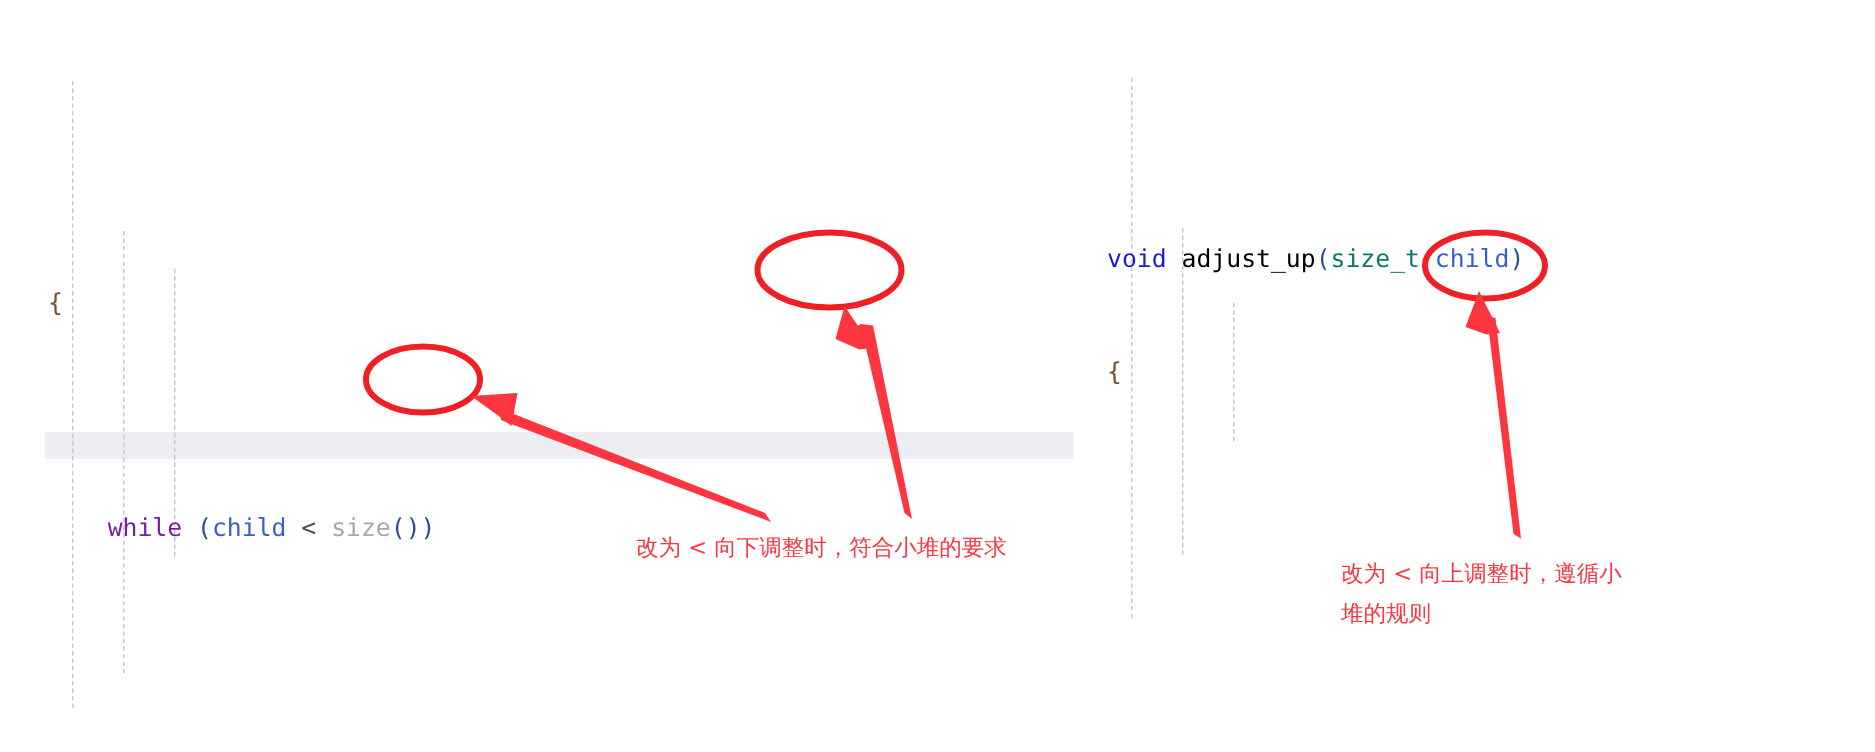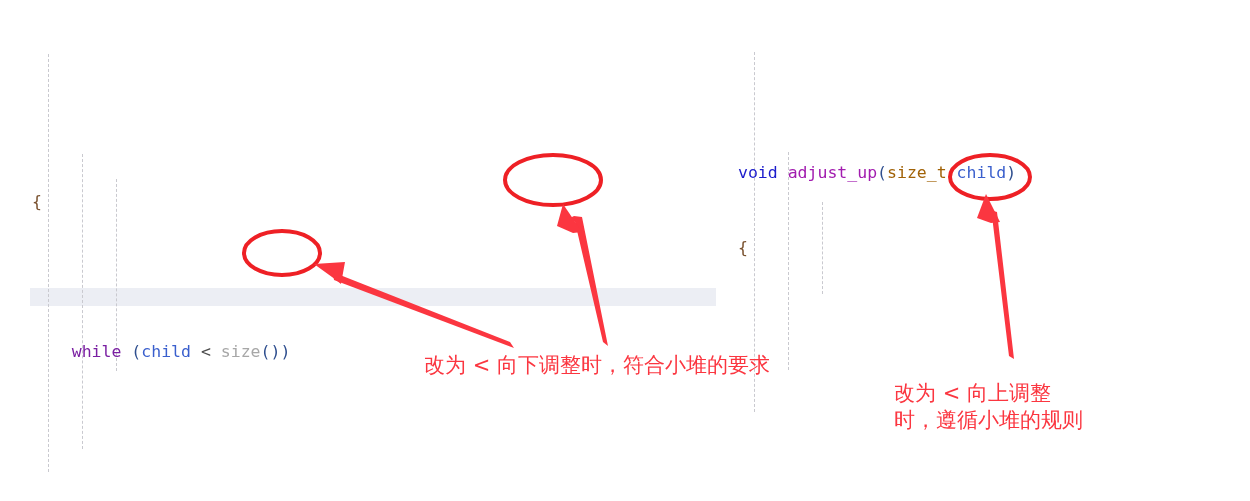--- a/index.html
+++ b/index.html
@@ -30,24 +30,24 @@
 
   .code-line {
     height: 25px;
     position: relative;
     z-index: 2;
   }
 
   
   .kw      { color: #7a1fa2; }          
   .kw-blue { color: #1c1ccc; font-weight: normal; }  
-  .type    { color: #a16207; }          
+  .type    { color: #0f766e; }          
   .var     { color: #3a5fcd; }          
   .dim     { color: #a7a7a7; }          
-  .id      { color: #a21caf; text-align: right; }          
+  .id      { color: #000000; text-align: right; }          
   .punct   { color: #2f4f8f; }          
   .op      { color: #4d4d4d; }          
   .num     { color: #2b2b2b; }
   .brace   { color: #7a5230; }
 
   
   .guide {
     position: absolute;
     width: 1px;
     border-left: 1px dashed #c9c9cf;
@@ -67,28 +67,28 @@
     left: 0; top: 0;
     width: 1250px; height: 501px;
     z-index: 5;
     pointer-events: none;
   }
 
   .note {
     position: absolute;
     color: #fb3640;
     font-family: "DejaVu Sans", "Liberation Sans", sans-serif;
-    font-size: 21px;
+    font-size: 15px;
     line-height: 27px;
     font-weight: 500;
     z-index: 6;
     white-space: pre-wrap;
   }
   #note-down { left: 424px; top: 352px; width: 400px; }
-  #note-up   { left: 894px; top: 380px; width: 196px; }
+  #note-up   { left: 894px; top: 369px; width: 196px; }
 </style>
 </head>
 <body>
 
 <div class="hl-band" style="left:30px; top:288px; width:686px; height:18px;"></div>
 
 <div id="panel-left" class="panel">
   
   <div class="guide" style="left:16px; top:40px; height:418px;"></div>
   <div class="guide" style="left:50px; top:140px; height:295px;"></div>

